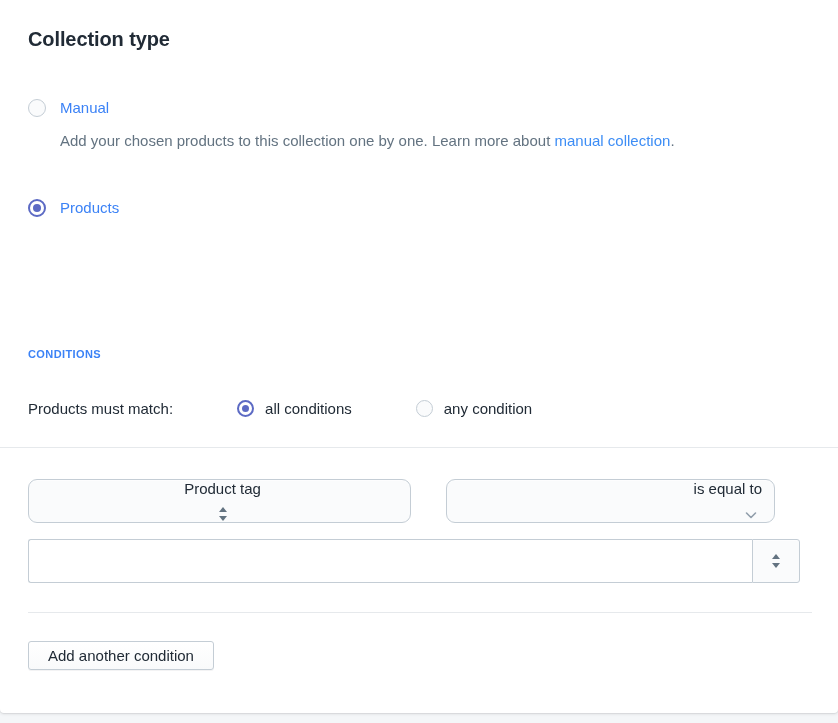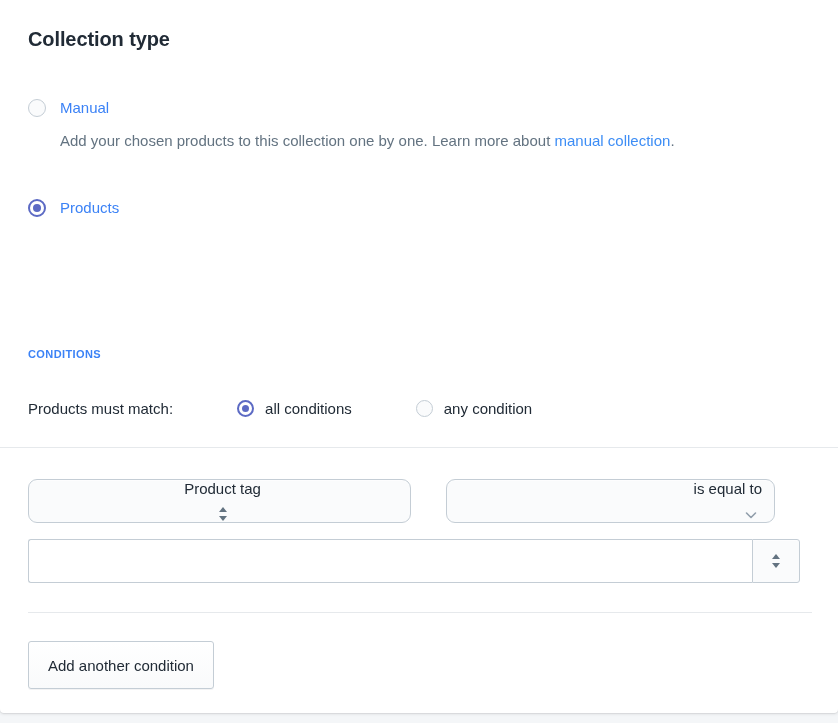--- a/index.html
+++ b/index.html
@@ -235,21 +235,21 @@
     align-items: center;
     justify-content: center;
     box-shadow: inset 0 1px 0 0 rgba(255,255,255,0.6);
   }
 
   
   .btn-add {
     position: absolute;
     left: 28px;
     top: 641px;
-    height: 48px;
+    height: 29px;
     box-sizing: border-box;
     padding: 0 19px;
     background: linear-gradient(180deg, #ffffff 0%, #f9fafb 100%);
     border: 1px solid #c4cdd5;
     border-radius: 3px;
     font-family: "Liberation Sans", sans-serif;
     font-size: 15px;
     color: #212b36;
     cursor: pointer;
     box-shadow: 0 1px 0 0 rgba(22,29,37,0.05);

